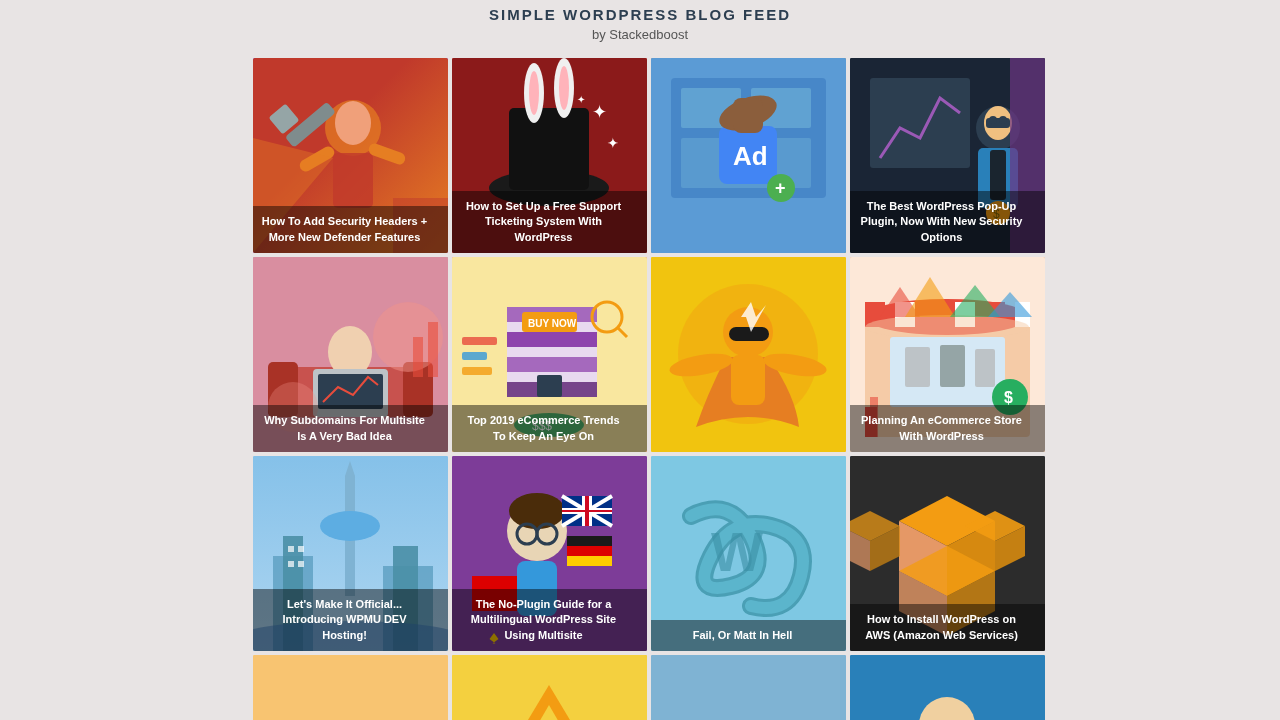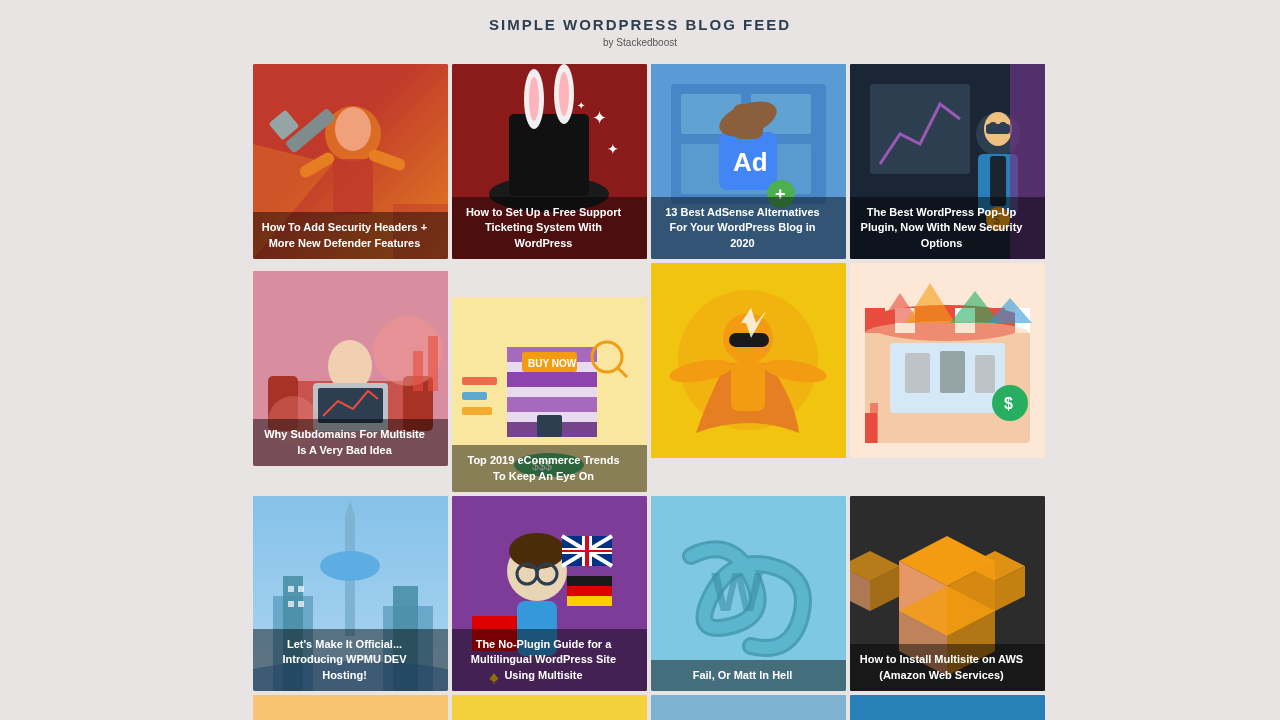--- a/index.html
+++ b/index.html
@@ -6,32 +6,32 @@
     body {
       background-color: #e8e4e4;
       font-family: Arial, sans-serif;
       min-height: 720px;
       display: flex;
       flex-direction: column;
       align-items: center;
     }
     .header {
       text-align: center;
-      padding: 16px 0 8px 0;
+      padding: 6px 0 8px 0;
       width: 100%;
     }
     .header-title {
       font-size: 15px;
       font-weight: bold;
       letter-spacing: 2px;
       color: #2c3e50;
       text-transform: uppercase;
     }
     .header-sub {
-      font-size: 10px;
+      font-size: 13px;
       color: #555;
       margin-top: 4px;
     }
     .grid-container {
       display: grid;
       grid-template-columns: repeat(4, 195px);
       gap: 4px;
       padding: 8px;
       width: 790px;
     }
@@ -56,22 +56,22 @@
       font-size: 11px;
       font-weight: bold;
       line-height: 1.4;
       text-align: center;
     }
     
     .card-1 { background-color: #6d28d9; }
     .card-2 { background-color: #c0392b; }
     .card-3 { background-color: #7f1d1d; }
     .card-4 { background-color: #2c3e50; }
-    .card-5 { background-color: #404040; margin-top: 8px; }
-    .card-6 { background-color: #ec4899; margin-top: 34px; }
+    .card-5 { background-color: #404040; }
+    .card-6 { background-color: #ec4899; }
     .card-7 { background-color: #f1c40f; }
     .card-8 { background-color: #f5cba7; }
     .card-9 { background-color: #8e44ad; }
     .card-10 { background-color: #85c1e9; }
     .card-11 { background-color: #85c1e9; }
     .card-12 { background-color: #2c3e50; }
     .card-13 { background-color: #e8c97a; }
     .card-14 { background-color: #f39c12; }
     .card-15 { background-color: #5dade2; }
     .card-16 { background-color: #2980b9; }
@@ -193,23 +193,20 @@
         <rect x="68" y="68" width="58" height="58" rx="8" fill="#4285f4"></rect>
         <text x="82" y="107" font-size="26" font-weight="bold" fill="white">Ad</text>
 
         <circle cx="130" cy="130" r="14" fill="#4caf50"></circle>
         <text x="124" y="136" font-size="18" font-weight="bold" fill="white">+</text>
 
         <ellipse cx="97" cy="55" rx="30" ry="15" fill="#8b5e3c" transform="rotate(-20 97 55)"></ellipse>
         <rect x="82" y="40" width="30" height="35" rx="8" fill="#8b5e3c"></rect>
       </svg>
     </div>
-    <div class="card-overlay">
-      <div class="card-title">13 Best AdSense Alternatives For Your WordPress Blog in 2020</div>
-    </div>
   </div>
 
   <div class="card card-4">
     <div class="illus">
       <svg viewBox="0 0 195 195" xmlns="http://www.w3.org/2000/svg">
         <rect width="195" height="195" fill="#1a2535"></rect>
 
         <rect x="20" y="20" width="100" height="90" rx="3" fill="#2c3e50"></rect>
         <polyline points="30,100 50,70 70,80 90,40 110,55" fill="none" stroke="#9b59b6" stroke-width="3"></polyline>
 
@@ -348,20 +345,23 @@
         <text x="154" y="146" font-size="16" font-weight="bold" fill="white">$</text>
 
         <rect x="15" y="150" width="12" height="30" fill="#e74c3c"></rect>
         <rect x="20" y="140" width="8" height="40" fill="#e74c3c" opacity="0.6"></rect>
 
         <polygon points="30,60 50,30 70,60" fill="#e74c3c" opacity="0.6"></polygon>
         <polygon points="55,60 80,20 105,60" fill="#f39c12" opacity="0.6"></polygon>
         <polygon points="100,60 125,28 150,60" fill="#27ae60" opacity="0.6"></polygon>
         <polygon points="138,60 160,35 182,60" fill="#3498db" opacity="0.6"></polygon>
       </svg>
+    </div>
+    <div class="card-overlay">
+      <div class="card-title">Planning An eCommerce Store With WordPress</div>
     </div>
   </div>
 
   <div class="card card-10">
     <div class="illus">
       <svg viewBox="0 0 195 195" xmlns="http://www.w3.org/2000/svg">
 
         <defs>
           <linearGradient id="skyGrad" x1="0%" y1="0%" x2="0%" y2="100%">
             <stop offset="0%" style="stop-color:#85c1e9"></stop>
@@ -461,21 +461,21 @@
 
         <polygon points="145,55 175,70 145,85 115,70" fill="#f39c12" opacity="0.9"></polygon>
         <polygon points="175,70 175,100 145,115 145,85" fill="#d68910" opacity="0.9"></polygon>
 
         <polygon points="20,55 50,70 20,85 -10,70" fill="#f39c12" opacity="0.7"></polygon>
         <polygon points="50,70 50,100 20,115 20,85" fill="#d68910" opacity="0.7"></polygon>
         <polygon points="-10,70 -10,100 20,115 20,85" fill="#e59866" opacity="0.7"></polygon>
       </svg>
     </div>
     <div class="card-overlay">
-      <div class="card-title">How to Install Multisite on AWS (Amazon Web Services)</div>
+      <div class="card-title">How to Install WordPress on AWS (Amazon Web Services)</div>
     </div>
   </div>
 
   <div class="card card-13">
     <div class="illus">
       <svg viewBox="0 0 195 195" xmlns="http://www.w3.org/2000/svg">
         <rect width="195" height="195" fill="#f8c471"></rect>
 
         <circle cx="97" cy="130" r="50" fill="#f0a030"></circle>
         <ellipse cx="80" cy="118" rx="10" ry="12" fill="white"></ellipse>

